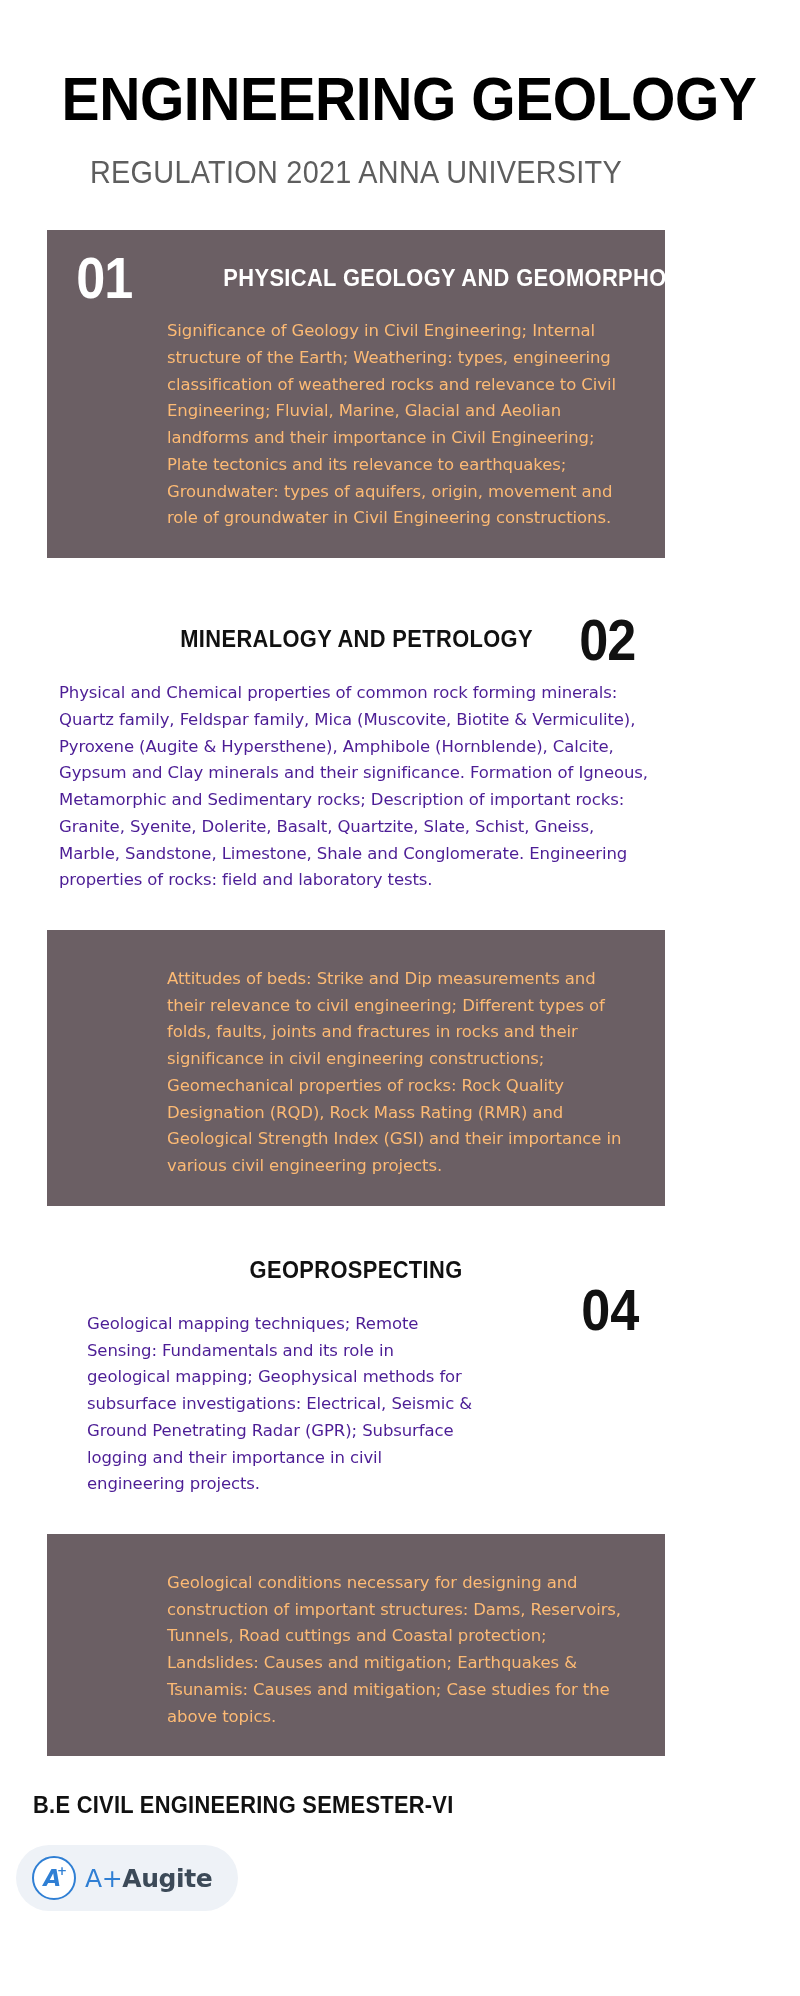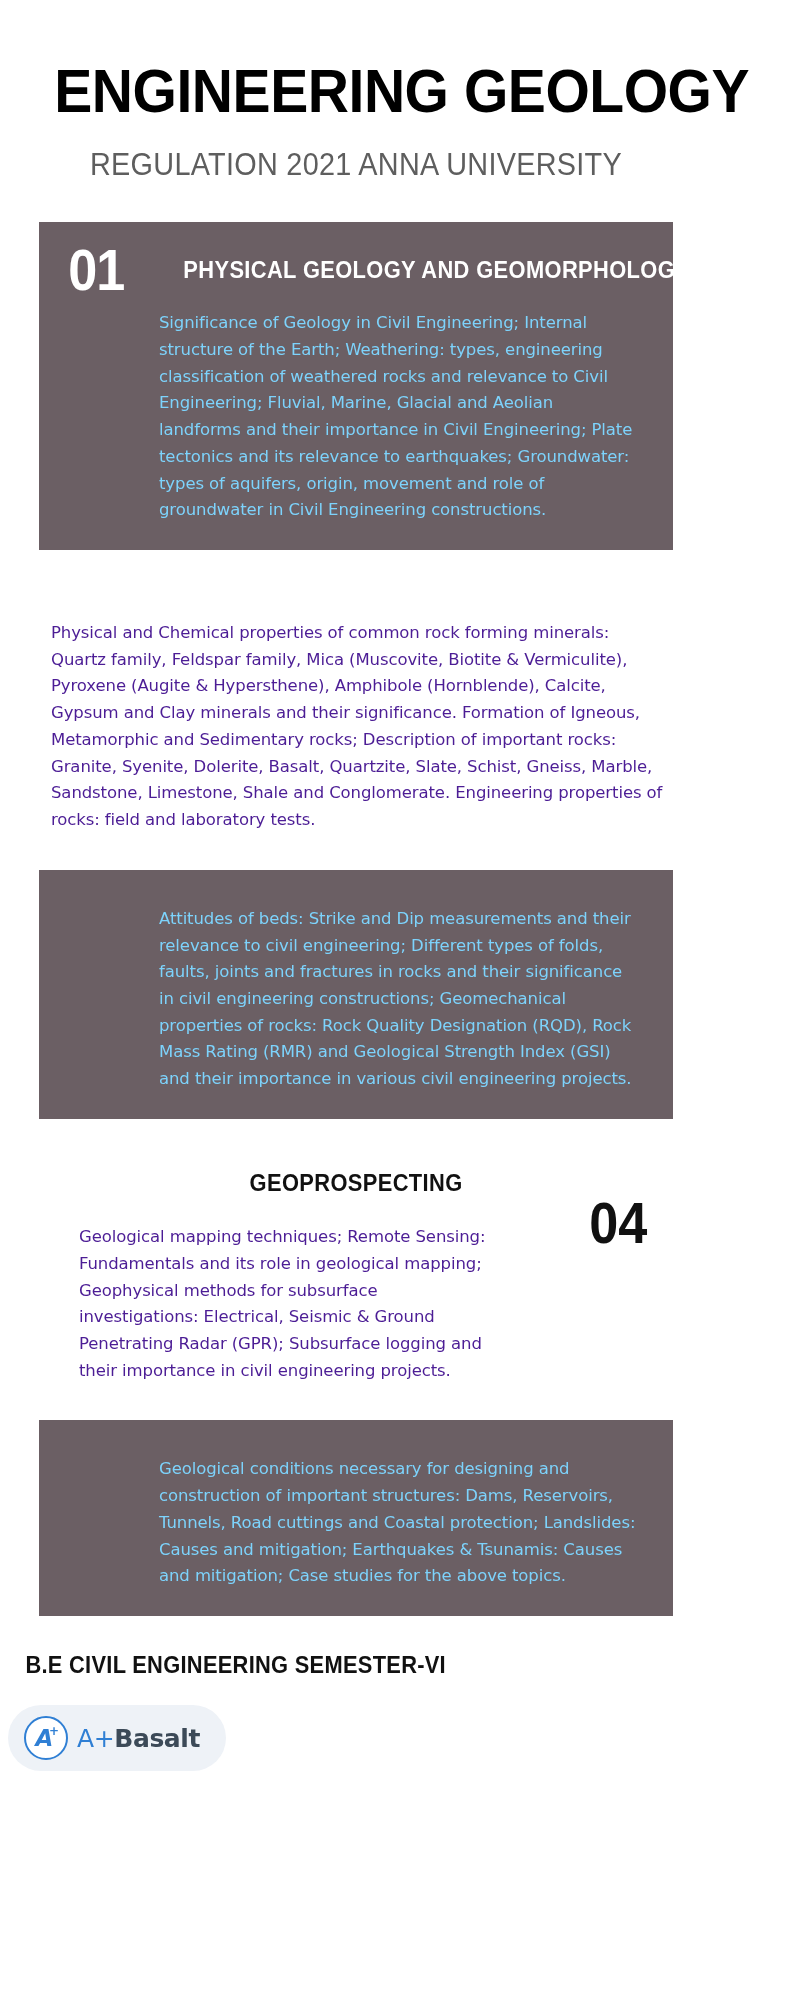--- a/index.html
+++ b/index.html
@@ -14,21 +14,21 @@
     width: 800px;
     min-height: 1996px;
     position: relative;
     overflow-x: hidden;
   }
 
   .page {
     width: 712px;
     min-height: 1996px;
     background: #ffffff;
-    padding: 8px;
+    padding: 16px;
     position: relative;
   }
 
   
   .header {
     text-align: center;
     padding: 52px 20px 0 20px;
   }
 
   .main-title {
@@ -82,21 +82,21 @@
   .spacer-md { height: 30px; }
 
   
   .sec-head {
     display: flex;
     align-items: center;
     gap: 0;
     padding: 0 26px;
   }
 
-  .sec-head.left-num { justify-content: flex-start; }
+  .sec-head.left-num { justify-content: flex-start; gap: 32px; }
   .sec-head.right-num { justify-content: flex-end; }
 
   .sec-num {
     font-family: "Liberation Sans Narrow", "Liberation Sans", sans-serif;
     font-weight: 700;
     font-size: 58px;
     line-height: 0.9;
     letter-spacing: -1px;
     transform: scaleX(0.9);
     transform-origin: center center;
@@ -127,21 +127,21 @@
   .sec-body {
     font-family: "DejaVu Sans", sans-serif;
     font-size: 16.5px;
     line-height: 1.62;
     letter-spacing: -0.1px;
     padding: 0 26px;
     margin-top: 14px;
   }
 
   .dark .sec-body {
-    color: #7dd3fc;
+    color: #fdba74;
     padding-left: 120px;
     padding-right: 36px;
     text-align: left;
   }
 
   .light .sec-body {
     color: #4c1d95;
     padding-left: 14px;
     padding-right: 20px;
     text-align: left;
@@ -274,20 +274,24 @@
       <div class="sec-head left-num">
         <div class="sec-num">01</div>
         <div class="sec-title">PHYSICAL GEOLOGY AND GEOMORPHOLOGY</div>
       </div>
       <div class="sec-body">Significance of Geology in Civil Engineering; Internal structure of the Earth; Weathering: types, engineering classification of weathered rocks and relevance to Civil Engineering; Fluvial, Marine, Glacial and Aeolian landforms and their importance in Civil Engineering; Plate tectonics and its relevance to earthquakes; Groundwater: types of aquifers, origin, movement and role of groundwater in Civil Engineering constructions.</div>
     </div>
 
     <div class="spacer-md"></div>
 
     <div class="section light sec02">
+      <div class="sec-head right-num">
+        <div class="sec-title">MINERALOGY AND PETROLOGY</div>
+        <div class="sec-num">02</div>
+      </div>
       <div class="sec-body">Physical and Chemical properties of common rock forming minerals: Quartz family, Feldspar family, Mica (Muscovite, Biotite &amp; Vermiculite), Pyroxene (Augite &amp; Hypersthene), Amphibole (Hornblende), Calcite, Gypsum and Clay minerals and their significance. Formation of Igneous, Metamorphic and Sedimentary rocks; Description of important rocks: Granite, Syenite, Dolerite, Basalt, Quartzite, Slate, Schist, Gneiss, Marble, Sandstone, Limestone, Shale and Conglomerate. Engineering properties of rocks: field and laboratory tests.</div>
     </div>
 
     <div class="spacer-sm"></div>
 
     <div class="section dark">
       <div class="sec-body">Attitudes of beds: Strike and Dip measurements and their relevance to civil engineering; Different types of folds, faults, joints and fractures in rocks and their significance in civil engineering constructions; Geomechanical properties of rocks: Rock Quality Designation (RQD), Rock Mass Rating (RMR) and Geological Strength Index (GSI) and their importance in various civil engineering projects.</div>
     </div>
 
     <div class="spacer-sm"></div>
@@ -312,18 +316,18 @@
 
   <div class="footer">
     <div class="footer-text">B.E CIVIL ENGINEERING SEMESTER-VI</div>
 
     <div class="logo-pill">
       <span class="logo-mark">
         <span class="logo-mark-a">A</span>
         <span class="logo-mark-plus">+</span>
       </span>
       <span class="logo-text">
-        <span class="lt-a">A</span><span class="lt-plus">+</span><span class="lt-topper">Basalt</span>
+        <span class="lt-a">A</span><span class="lt-plus">+</span><span class="lt-topper">Augite</span>
       </span>
     </div>
   </div>
 
 </div>
 
 </body></html>

